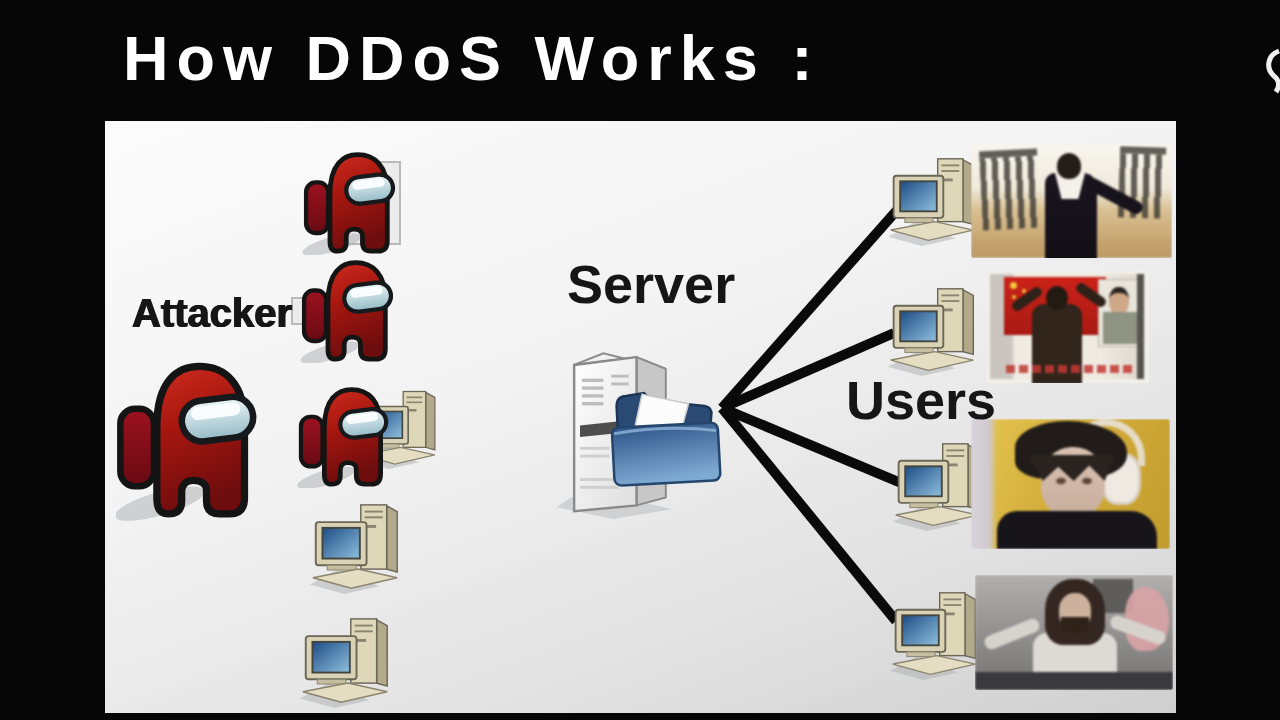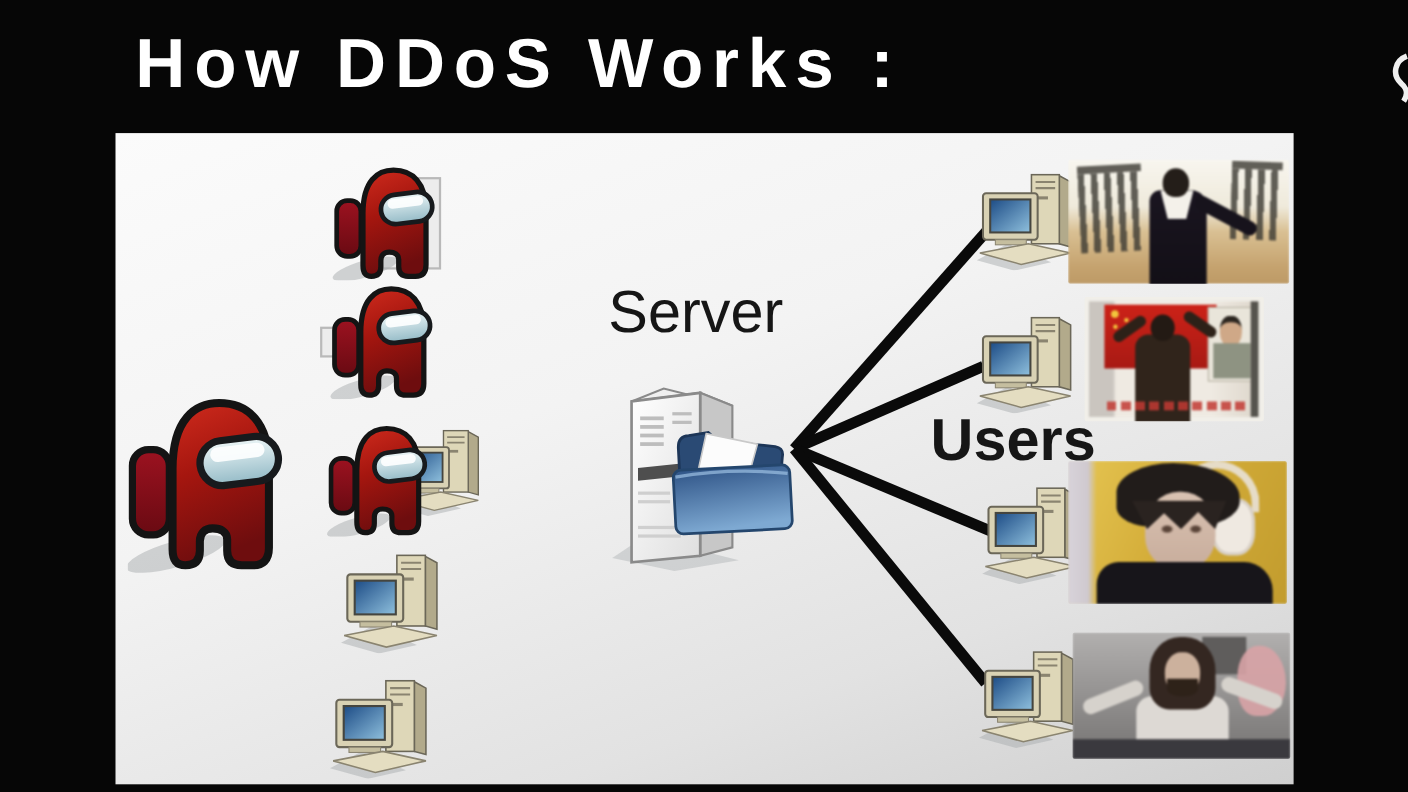--- a/index.html
+++ b/index.html
@@ -24,21 +24,21 @@
     left:105px;top:121px;width:1071px;height:592px;
     background:linear-gradient(160deg,#fbfbfb 0%,#f3f3f3 40%,#e2e2e2 75%,#cfcfcf 100%);
     overflow:hidden;
   }
   .lines{left:0;top:0;width:1071px;height:592px;pointer-events:none;z-index:1;}
 
   .label{color:#161616;font-weight:bold;white-space:nowrap;z-index:4;}
   .label.heavy{text-shadow:.7px 0 0 currentColor,-.7px 0 0 currentColor;}
   .attacker-label{left:27px;top:170px;font-size:40px;}
   .cryx-label{left:26px;top:394px;font-size:42px;letter-spacing:2px;}
-  .server-label{left:448px;top:132px;font-size:54px;font-weight:normal;}
+  .server-label{left:462px;top:132px;font-size:54px;font-weight:bold;}
   .users-label{left:741px;top:248px;font-size:54px;font-weight:bold;}
   .bots-label{left:298px;top:518px;font-size:52px;}
 
   .icon{z-index:3;}
   .ghost-box{
     border:2px solid #b9b9b9;background:#ececec;z-index:2;
   }
 
   
   .photo{overflow:hidden;z-index:3;border-radius:2px;}
@@ -197,20 +197,21 @@
 
 <div class="abs panel">
 
   <svg class="abs lines" viewBox="0 0 1071 592">
     <line x1="617" y1="287" x2="793" y2="88" stroke="#0a0a0a" stroke-width="10"></line>
     <line x1="617" y1="287" x2="789" y2="212" stroke="#0a0a0a" stroke-width="10"></line>
     <line x1="617" y1="287" x2="796" y2="362" stroke="#0a0a0a" stroke-width="10"></line>
     <line x1="617" y1="287" x2="791" y2="500" stroke="#0a0a0a" stroke-width="10"></line>
   </svg>
 
+  <div class="abs label heavy attacker-label">Attacker</div>
   <svg class="abs icon" style="left:11px;top:226px;width:146px;height:182px">
       <use href="#crewmate" width="100%" height="100%"></use>
     </svg>
 
   <div class="abs ghost-box" style="left:238px;top:40px;width:54px;height:80px"></div>
   <div class="abs ghost-box" style="left:186px;top:176px;width:20px;height:24px"></div>
   <svg class="abs icon" style="left:196px;top:27px;width:100px;height:107px">
       <use href="#crewmate" width="100%" height="100%"></use>
     </svg>
   <svg class="abs icon" style="left:194px;top:135px;width:100px;height:107px">

